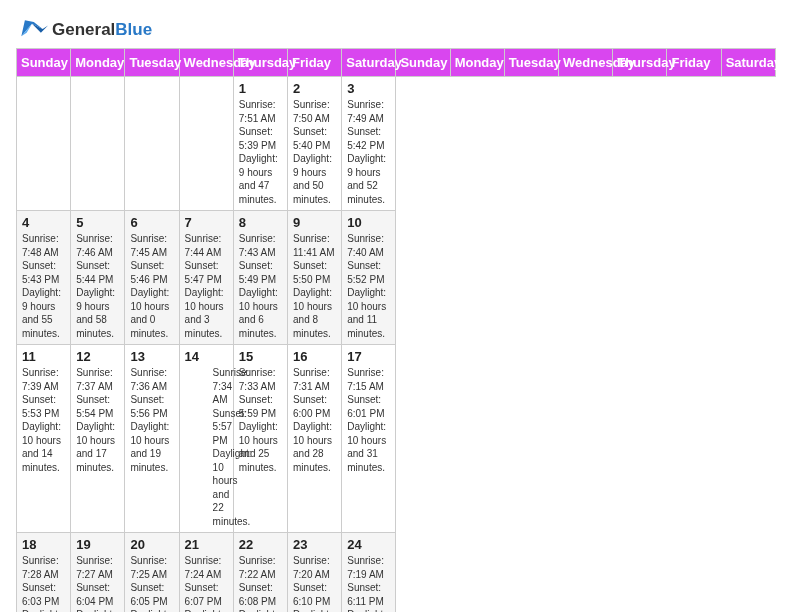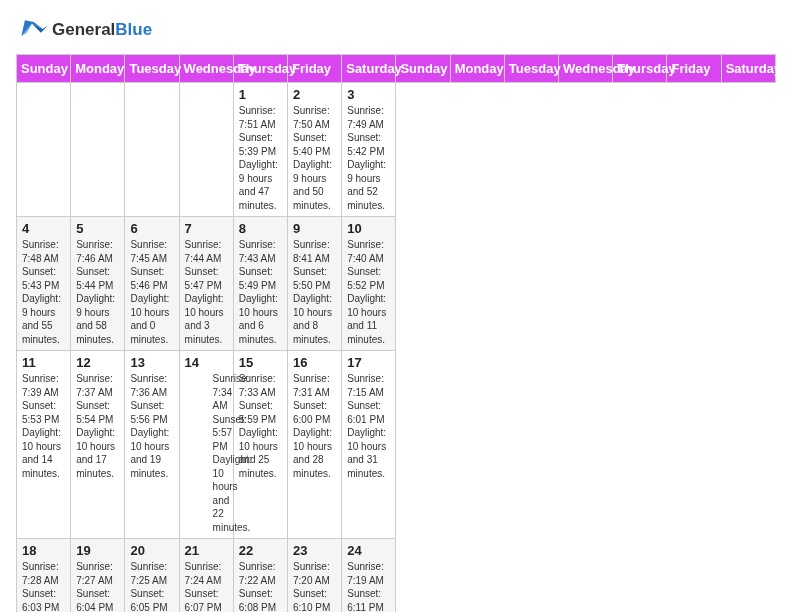--- a/index.html
+++ b/index.html
@@ -7,21 +7,21 @@
       font-family: Arial, sans-serif;
       background: #fff;
       width: 792px;
       min-height: 612px;
       padding: 16px;
     }
     .header {
       display: flex;
       justify-content: space-between;
       align-items: flex-end;
-      margin-bottom: 10px;
+      margin-bottom: 4px;
     }
     .logo {
       display: flex;
       align-items: center;
       gap: 4px;
     }
     .logo-bird {
       width: 32px;
       height: 28px;
     }
@@ -176,21 +176,21 @@
         </td>
         <td>
           <span class="day-num">8</span>
           <div class="day-info" style="white-space: pre-line;">Sunrise: 7:43 AM
 Sunset: 5:49 PM
 Daylight: 10 hours
 and 6 minutes.</div>
         </td>
         <td>
           <span class="day-num">9</span>
-          <div class="day-info" style="white-space: pre-line;">Sunrise: 8:41 AM
+          <div class="day-info" style="white-space: pre-line;">Sunrise: 11:41 AM
 Sunset: 5:50 PM
 Daylight: 10 hours
 and 8 minutes.</div>
         </td>
         <td>
           <span class="day-num">10</span>
           <div class="day-info" style="white-space: pre-line;">Sunrise: 7:40 AM
 Sunset: 5:52 PM
 Daylight: 10 hours
 and 11 minutes.</div>

